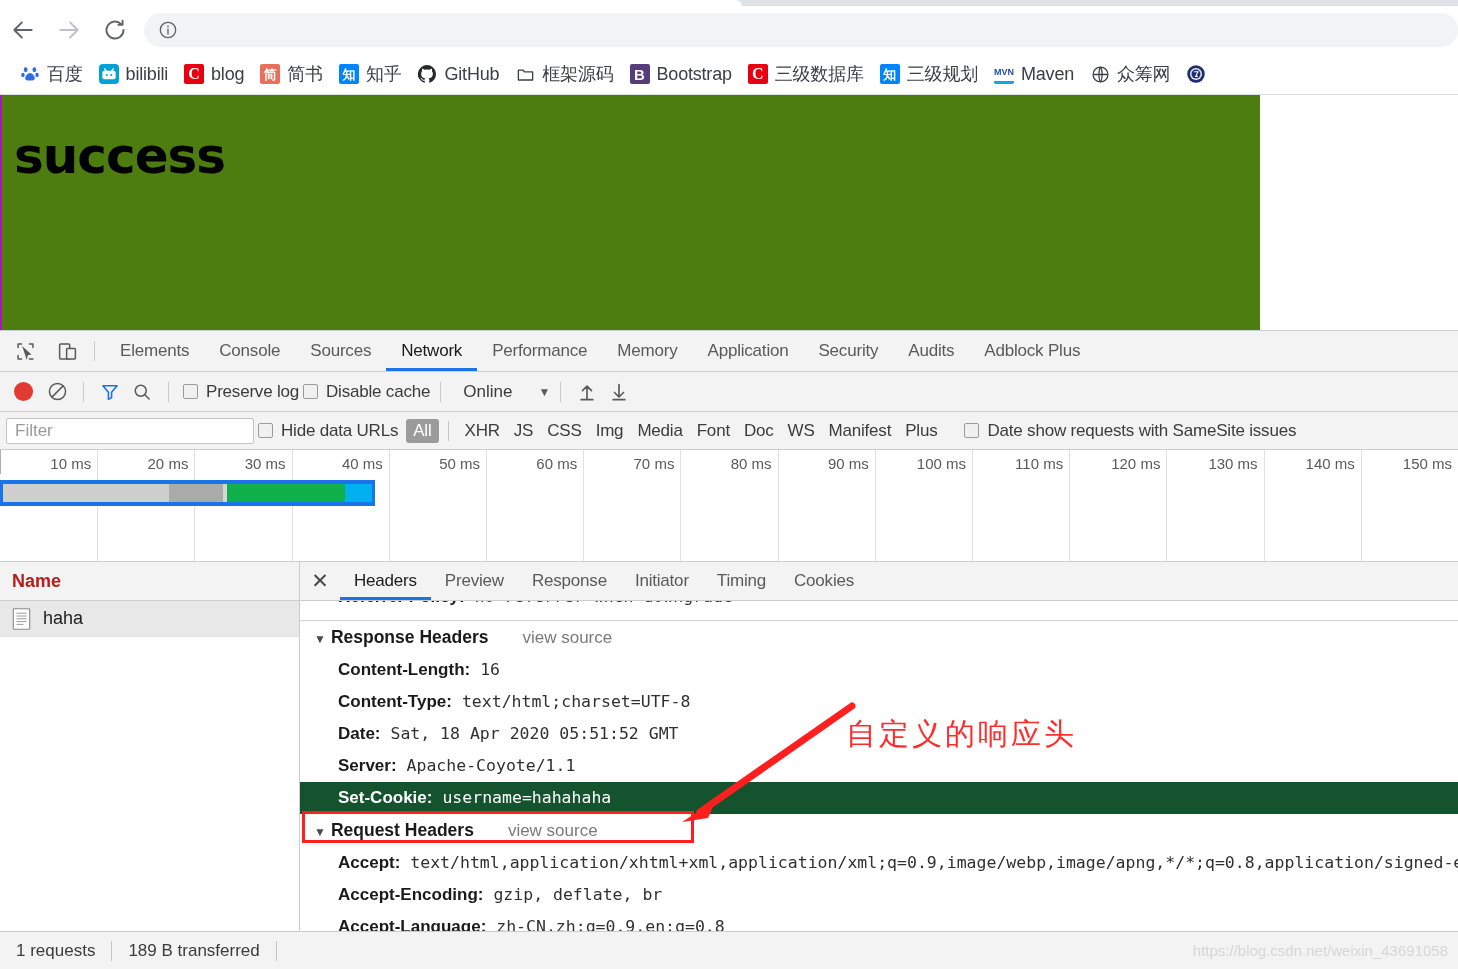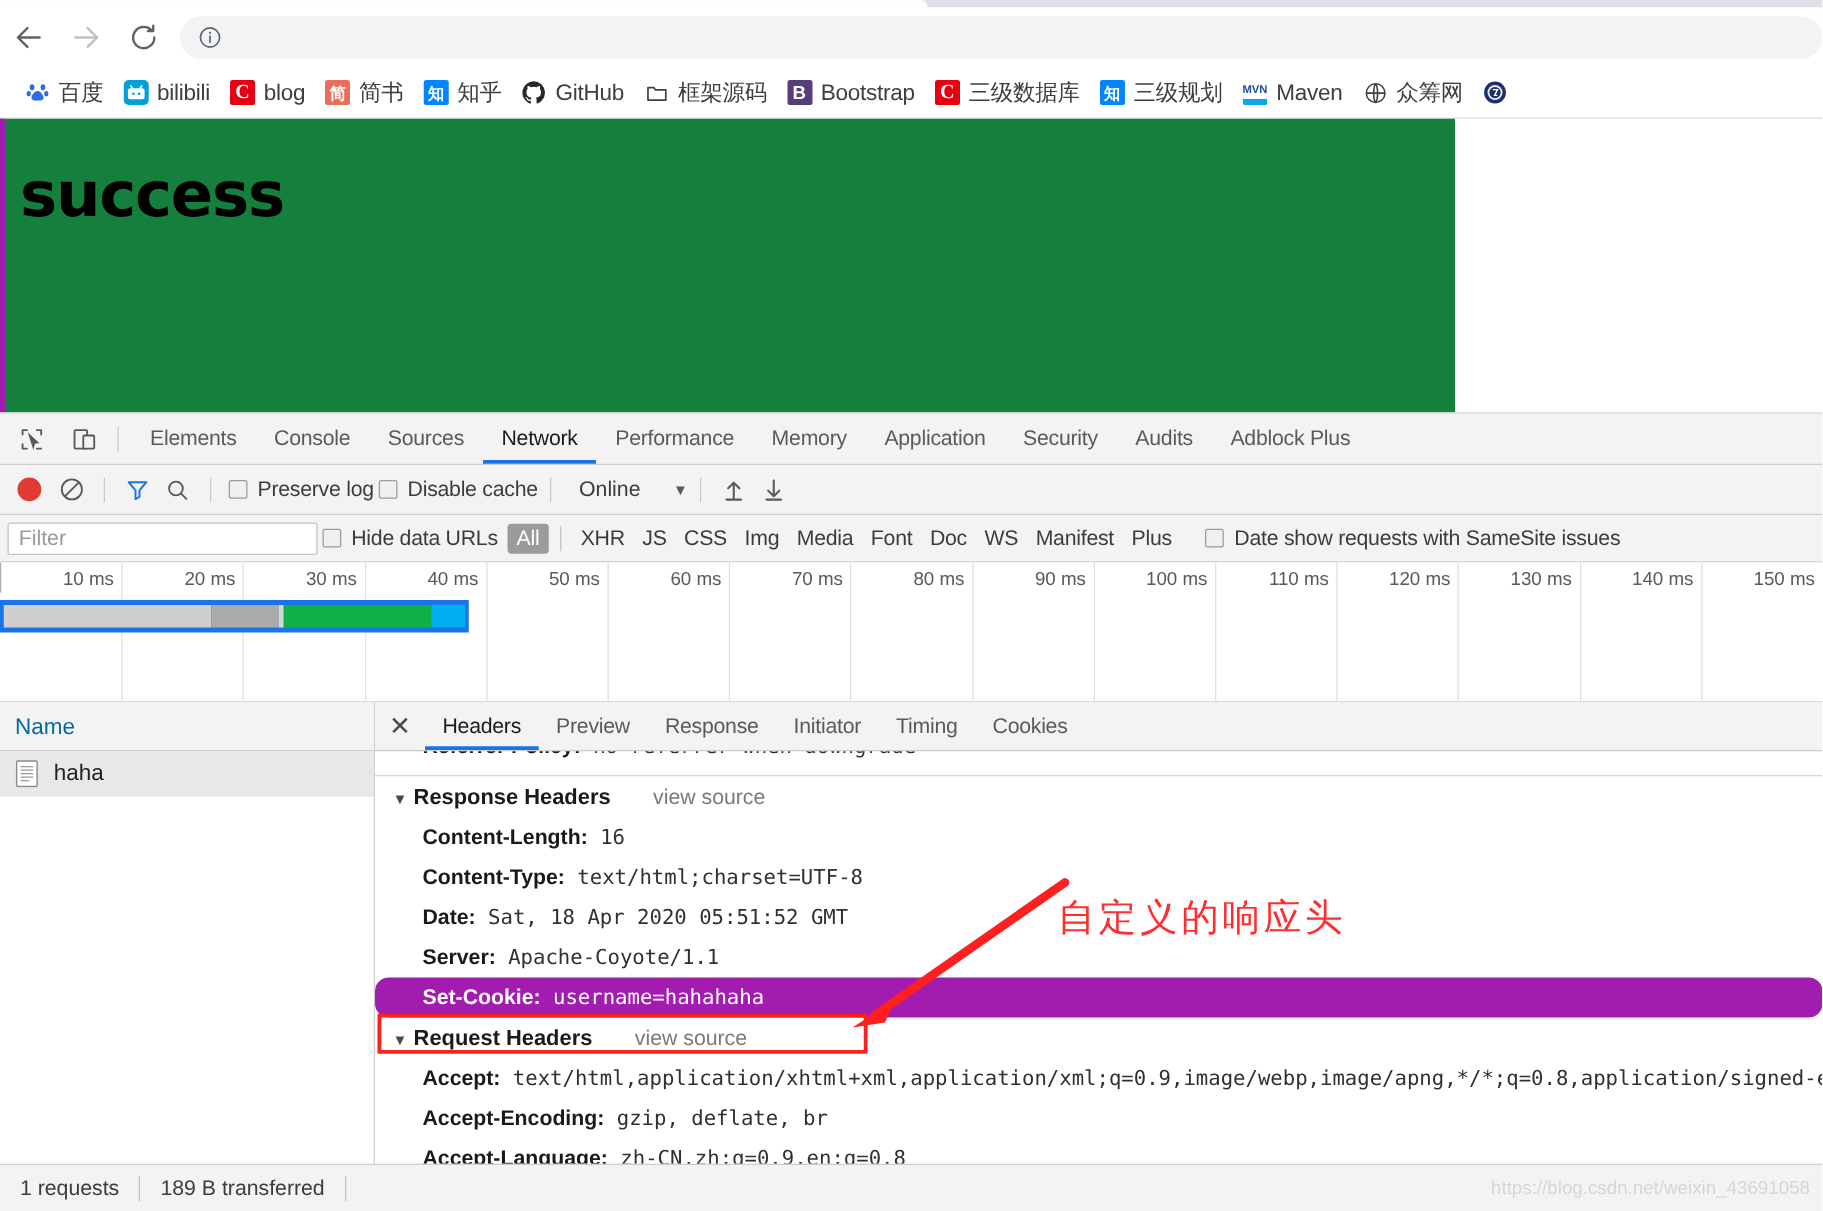--- a/index.html
+++ b/index.html
@@ -65,32 +65,32 @@
   }
   .ico-baidu { background: #ffffff; color: #2e6be6; font-size: 18px; }
   .ico-bili  { background: #00a1d6; color: #ffffff; border-radius: 4px; font-size: 12px; }
   .ico-blog  { background: #e60012; color: #ffffff; font-size: 16px; font-family: "Liberation Serif", serif; }
   .ico-jian  { background: #ea6f5a; color: #ffffff; font-size: 13px; }
   .ico-zhihu { background: #0084ff; color: #ffffff; font-size: 13px; }
   .ico-github{ background: #ffffff; color: #24292e; }
   .ico-folder{ background: #ffffff; color: #3c4043; }
   .ico-boot  { background: #563d7c; color: #ffffff; font-size: 15px; }
   .ico-maven { background: #ffffff; color: #1f4e9c; font-size: 9px; font-weight: bold;
-               border-bottom: 5px solid #0ea5e9; }
+               border-bottom: 3px solid #0ea5e9; }
   .ico-globe { background: #ffffff; color: #3c4043; }
   .ico-seal  { background: #ffffff; }
   .sep-line {
     position: absolute; left: 0; top: 94px; width: 1458px; height: 1px;
     background: #dadce0;
   }
 
   
   .page {
-    position: absolute; left: 0; top: 95px; width: 1164px; height: 235px;
-    background: #15803d; border-left: 4px solid #a21caf;
+    position: absolute; left: 0; top: 95px; width: 1260px; height: 235px;
+    background: #4d7c0f; border-left: 2px solid #a21caf;
   }
   .page h1 {
     font-size: 50px; font-weight: bold; color: #000000;
     margin: 32px 0 0 12px; letter-spacing: -1px;
     font-family: "DejaVu Sans", sans-serif;
   }
 
   
   .devtools {
     position: absolute; left: 0; top: 330px; width: 1458px; height: 639px;
@@ -167,21 +167,21 @@
 
   
   .split { position: relative; height: 409px; display: flex; }
   .req-list {
     width: 300px; flex: none; border-right: 1px solid #cdcdcd;
     background: #ffffff; display: flex; flex-direction: column;
   }
   .rl-head {
     height: 39px; background: #f3f3f3; border-bottom: 1px solid #cdcdcd;
     display: flex; align-items: center; padding-left: 12px;
-    font-size: 18px; color: #0369a1;
+    font-size: 18px; color: #b91c1c; font-weight: bold;
   }
   .rl-row {
     height: 36px; display: flex; align-items: center; padding-left: 12px;
     background: #e8e8e8; border-bottom: 1px solid #e3e3e3;
   }
   .rl-row .doc-icon { width: 19px; height: 22px; flex: none; margin-right: 12px; }
   .rl-row .rl-name { font-size: 18px; color: #222222; }
 
   .detail { flex: 1; display: flex; flex-direction: column; position: relative; background: #fff; overflow: hidden; }
   .dt-subtabs {
@@ -213,23 +213,22 @@
   .hdr-row .hv { color: #303030; }
   .hdr-sep { border-top: 1px solid #d5d5d5; margin-top: 7px; }
   .sec-title {
     padding: 6px 0 6px 14px; display: flex; align-items: baseline;
     font-family: "Liberation Sans", sans-serif;
   }
   .sec-title .tri { font-size: 12px; color: #4a4a4a; margin-right: 5px; }
   .sec-title .sname { font-size: 17.5px; font-weight: bold; color: #1a1a1a; }
   .sec-title .vsrc { font-size: 17px; color: #7a7a7a; margin-left: 34px; }
   .hdr-row.selected {
-    background: #a21caf; color: #ffffff;
+    background: #14532d; color: #ffffff;
     padding-left: 38px;
-    border-radius: 11px;
   }
   .hdr-row.selected .hk, .hdr-row.selected .hv { color: #ffffff; }
 
   
   .anno-text {
     position: absolute; left: 846px; top: 714px; font-size: 30px;
     color: #ff2d2d; white-space: nowrap; letter-spacing: 3px;
     font-family: "DejaVu Sans", sans-serif;
   }
   .anno-arrow { position: absolute; left: 670px; top: 700px; pointer-events: none; }

